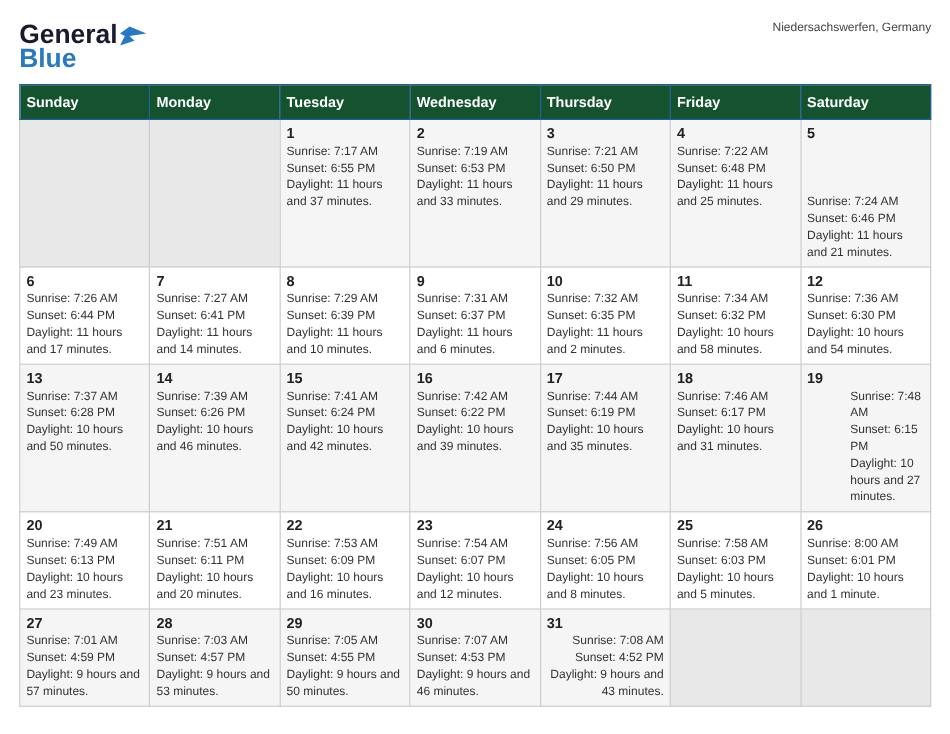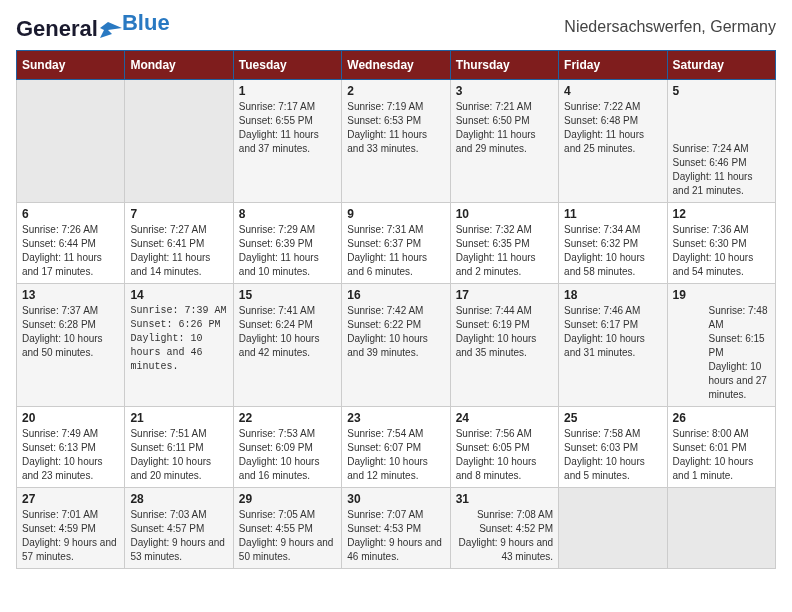--- a/index.html
+++ b/index.html
@@ -11,44 +11,44 @@
       padding: 16px;
     }
     .header-area {
       display: flex;
       justify-content: space-between;
       align-items: flex-start;
       margin-bottom: 8px;
     }
     .logo {
       display: flex;
-      flex-direction: row;
+      flex-direction: column;
       align-items: flex-start;
     }
     .title-area {
       text-align: right;
     }
     .month-title {
       font-size: 36px;
       font-weight: bold;
       color: #1a1a2e;
       line-height: 1.1;
     }
     .location {
-      font-size: 16px;
+      font-size: 10px;
       color: #444;
       margin-top: 2px;
     }
     table {
       width: 100%;
       border-collapse: collapse;
       font-size: 11px;
     }
     thead tr th {
-      background-color: #7f1d1d;
+      background-color: #14532d;
       color: #fff;
       padding: 7px 5px;
       text-align: left;
       font-size: 12px;
       font-weight: bold;
       border: 1px solid #2060a0;
     }
     tbody tr td {
       border: 1px solid #ccc;
       vertical-align: top;
@@ -189,21 +189,21 @@
       </tr>
       <tr>
         <td>
           <span class="day-number">13</span>
           <div class="day-info" style="white-space: pre-line;">Sunrise: 7:37 AM
 Sunset: 6:28 PM
 Daylight: 10 hours and 50 minutes.</div>
         </td>
         <td>
           <span class="day-number">14</span>
-          <div class="day-info" style="white-space: pre-line; font-family: Liberation Mono, monospace;">Sunrise: 7:39 AM
+          <div class="day-info" style="white-space: pre-line;">Sunrise: 7:39 AM
 Sunset: 6:26 PM
 Daylight: 10 hours and 46 minutes.</div>
         </td>
         <td>
           <span class="day-number">15</span>
           <div class="day-info" style="white-space: pre-line;">Sunrise: 7:41 AM
 Sunset: 6:24 PM
 Daylight: 10 hours and 42 minutes.</div>
         </td>
         <td>

